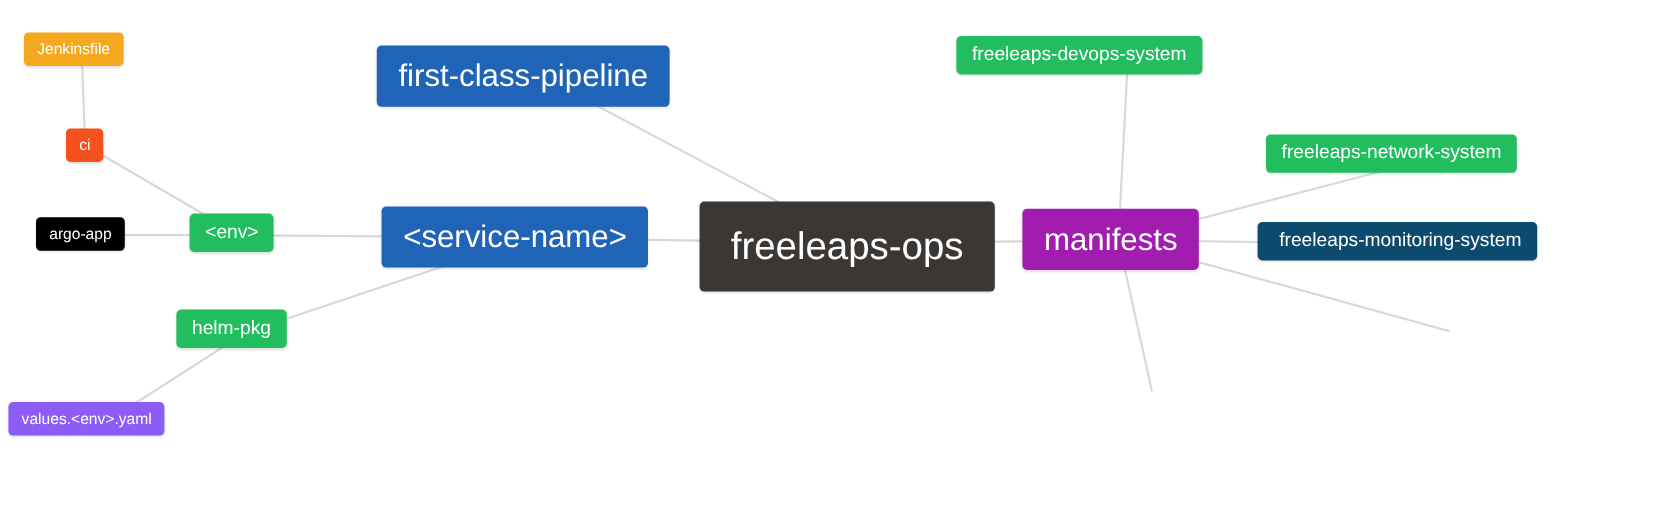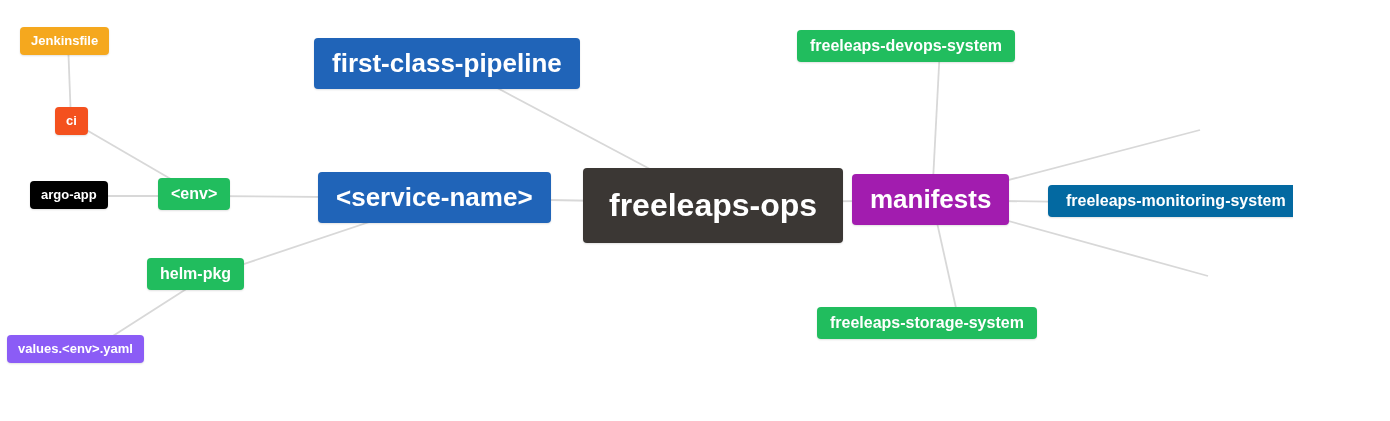--- a/index.html
+++ b/index.html
@@ -3,21 +3,20 @@
 <meta charset="utf-8">
 <style>
   html, body { margin: 0; padding: 0; background: #ffffff; }
   .canvas {
     position: relative;
     width: 1293px;
     height: 421px;
     background: #ffffff;
     overflow: hidden;
     font-family: "Liberation Sans", sans-serif;
-    font-weight: bold;
   }
   svg.edges {
     position: absolute;
     left: 0; top: 0;
     width: 1390px; height: 421px;
   }
   svg.edges line {
     stroke: #d8d8d8;
     stroke-width: 1.8;
   }
@@ -86,16 +85,16 @@
   <div class="node size-green pos-env" style="background-color: rgb(33, 189, 94);">&lt;env&gt;</div>
 
   <div class="node size-blue pos-service" style="background-color: rgb(32, 100, 184);">&lt;service-name&gt;</div>
   <div class="node size-blue pos-pipeline" style="background-color: rgb(32, 100, 184);">first-class-pipeline</div>
 
   <div class="node size-root pos-root" style="background-color: rgb(59, 55, 52);">freeleaps-ops</div>
 
   <div class="node size-blue pos-manifests" style="background-color: #a21caf;">manifests</div>
 
   <div class="node size-green pos-devops" style="background-color: rgb(33, 189, 94);">freeleaps-devops-system</div>
-  <div class="node size-green pos-monitoring" style="background-color: #0369a1; padding-left: 18px;">freeleaps-monitoring-system</div>
-  <div class="node size-green pos-storage" style="background-color: rgb(33, 189, 94);">freeleaps-storage-system</div>
+  <div class="node size-green pos-network" style="background-color: rgb(33, 189, 94);">freeleaps-network-system</div>
+  <div class="node size-green pos-monitoring" style="background-color: #0c4a6e; padding-left: 18px;">freeleaps-monitoring-system</div>
 
 </div>
 
 </body></html>

